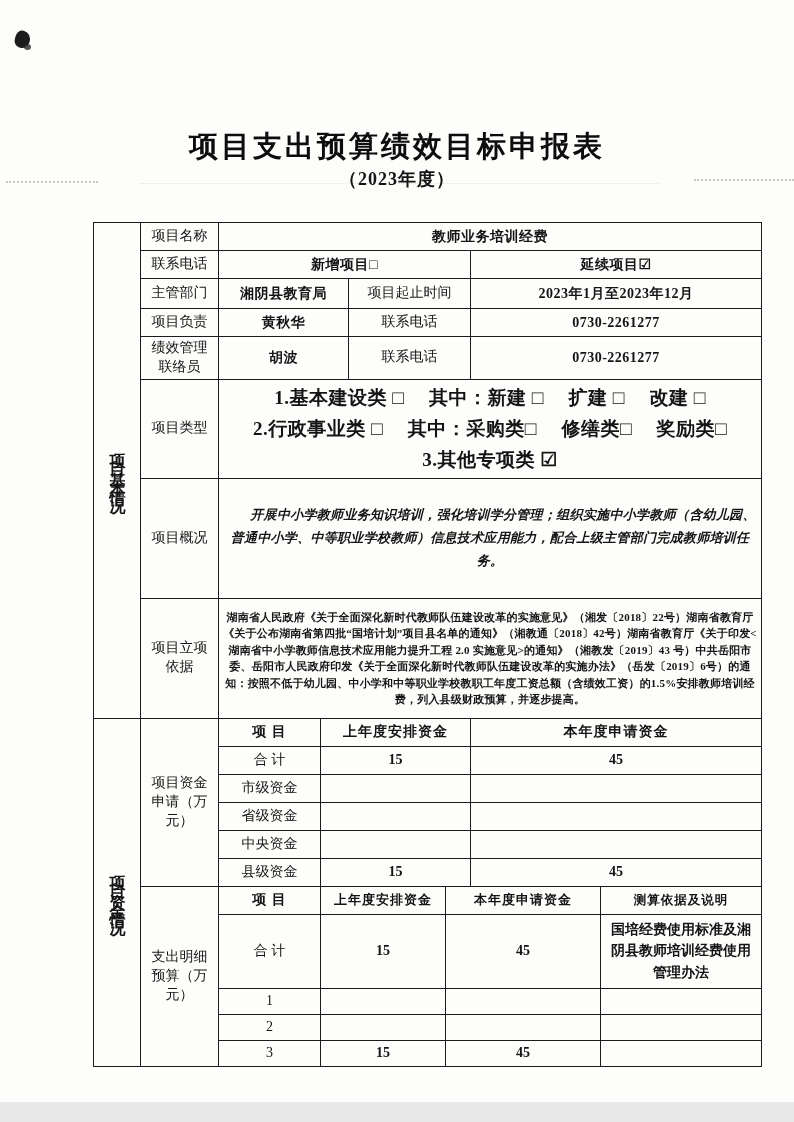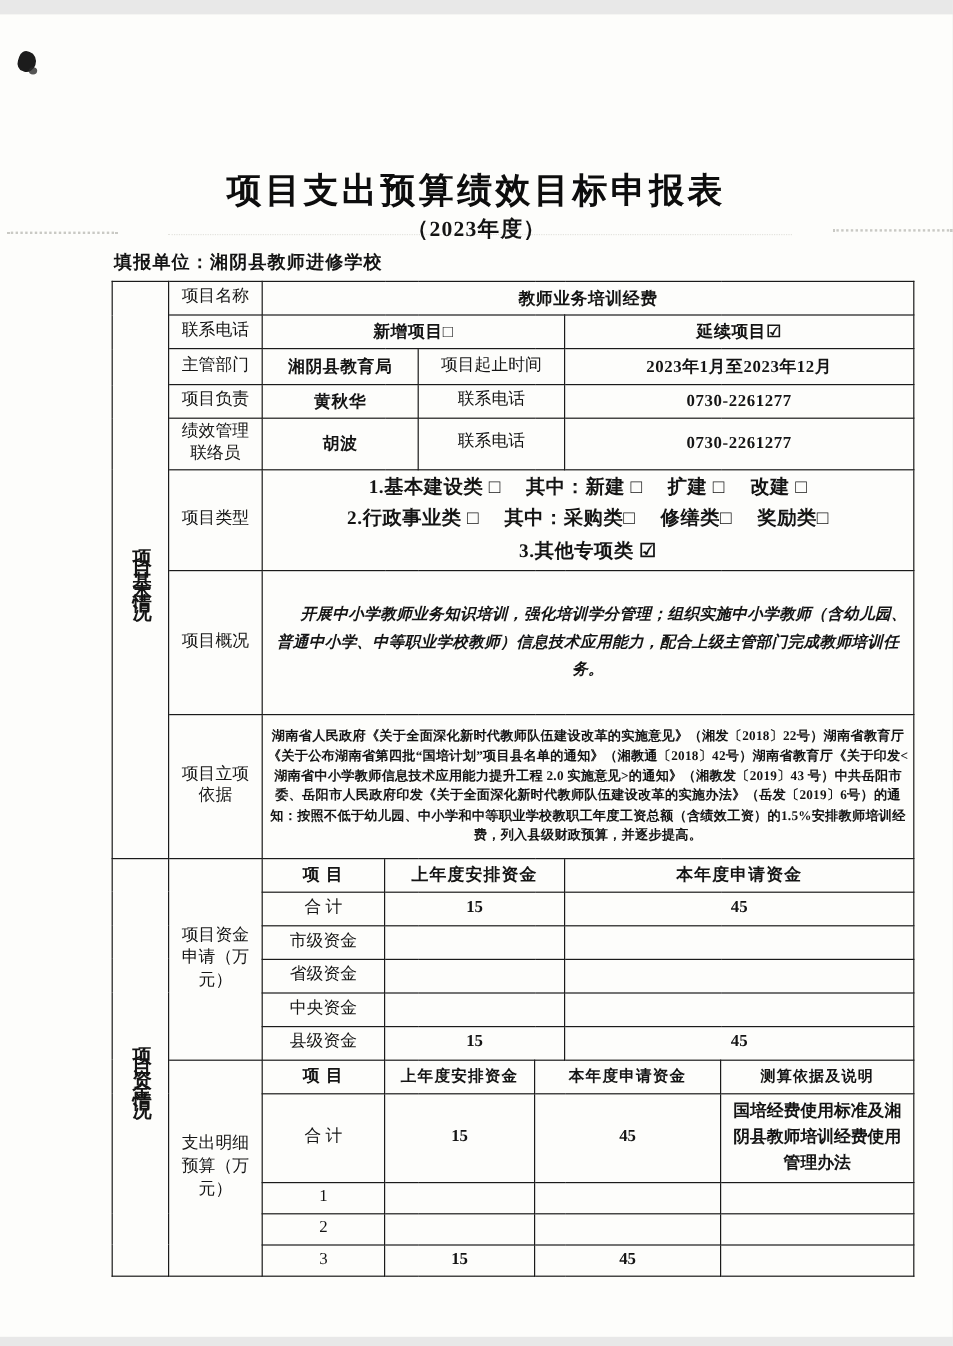--- a/index.html
+++ b/index.html
@@ -1,20 +1,20 @@
 <!DOCTYPE html>
 <html><head>
 <meta charset="utf-8">
 <style>
   * { margin:0; padding:0; box-sizing:border-box; }
   html,body { background:#e8e8e8; }
   .page {
     position:relative;
     width:794px; height:1102px;
-    margin:12px auto;
+    margin:0 auto;
     background:#fdfdfb;
     overflow:hidden;
     font-family:"Liberation Serif","DejaVu Serif",serif;
     color:#141414;
   }
   
   .artifact-blot { position:absolute; left:15px; top:31px; width:15px; height:17px;
     background:#1c1c1c; border-radius:40% 55% 50% 45%; transform:rotate(18deg); }
   .artifact-blot2 { position:absolute; left:24px; top:44px; width:7px; height:6px;
     background:#2a2a2a; border-radius:50%; opacity:.8; }
@@ -51,42 +51,41 @@
   }
   .vert-cell { padding:0; }
   .vert-cell span {
     writing-mode:vertical-lr; text-orientation:upright;
     font-size:16px; font-weight:700; letter-spacing:9px;
   }
   td.lbl { font-size:15px; font-weight:400; line-height:1.35; padding:2px 3px; }
   td.val { font-weight:700; font-size:15px; letter-spacing:.5px; }
   td.hd  { font-weight:700; font-size:14px; letter-spacing:1px; }
   td.type-cell { text-align:left; padding:4px 10px; }
-  .type-line { font-size:16px; font-weight:700; line-height:1.65; letter-spacing:.5px; white-space:nowrap; }
+  .type-line { font-size:19px; font-weight:700; line-height:1.65; letter-spacing:.5px; white-space:nowrap; }
   td.overview-cell { text-align:left; padding:10px 16px;font-style:italic; }
   .overview-text { font-size:13px; font-weight:600; line-height:1.75; text-indent:2em; letter-spacing:.3px; }
   td.basis-cell { text-align:left; padding:5px 8px; vertical-align:middle;font-family:Liberation Serif, serif; }
   .basis-text { font-size:11px; font-weight:600; line-height:1.5; letter-spacing:.2px; }
   td.num { font-weight:700; font-size:15px; }
   td.calc-basis { text-align:left; font-size:10.5px; font-weight:700; line-height:1.55; padding:3px 6px; }
 </style>
 </head>
 <body>
 
 <div class="page">
 
   <div class="artifact-blot"></div>
   <div class="artifact-blot2"></div>
   <div class="artifact-dots-left"></div>
   <div class="artifact-dots-right"></div>
   <div class="artifact-dots-mid"></div>
 
   <div class="doc-title">项目支出预算绩效目标申报表</div>
   <div class="doc-subtitle">（2023年度）</div>
-  <div class="unit-line">填报单位：湘阴县教师进修学校</div>
 
   <table class="form">
     <colgroup>
       <col style="width:47px">
         <col style="width:78px">
         <col style="width:102px">
         <col style="width:28px">
       <col style="width:97px">
         <col style="width:25px">
         <col style="width:130px">

